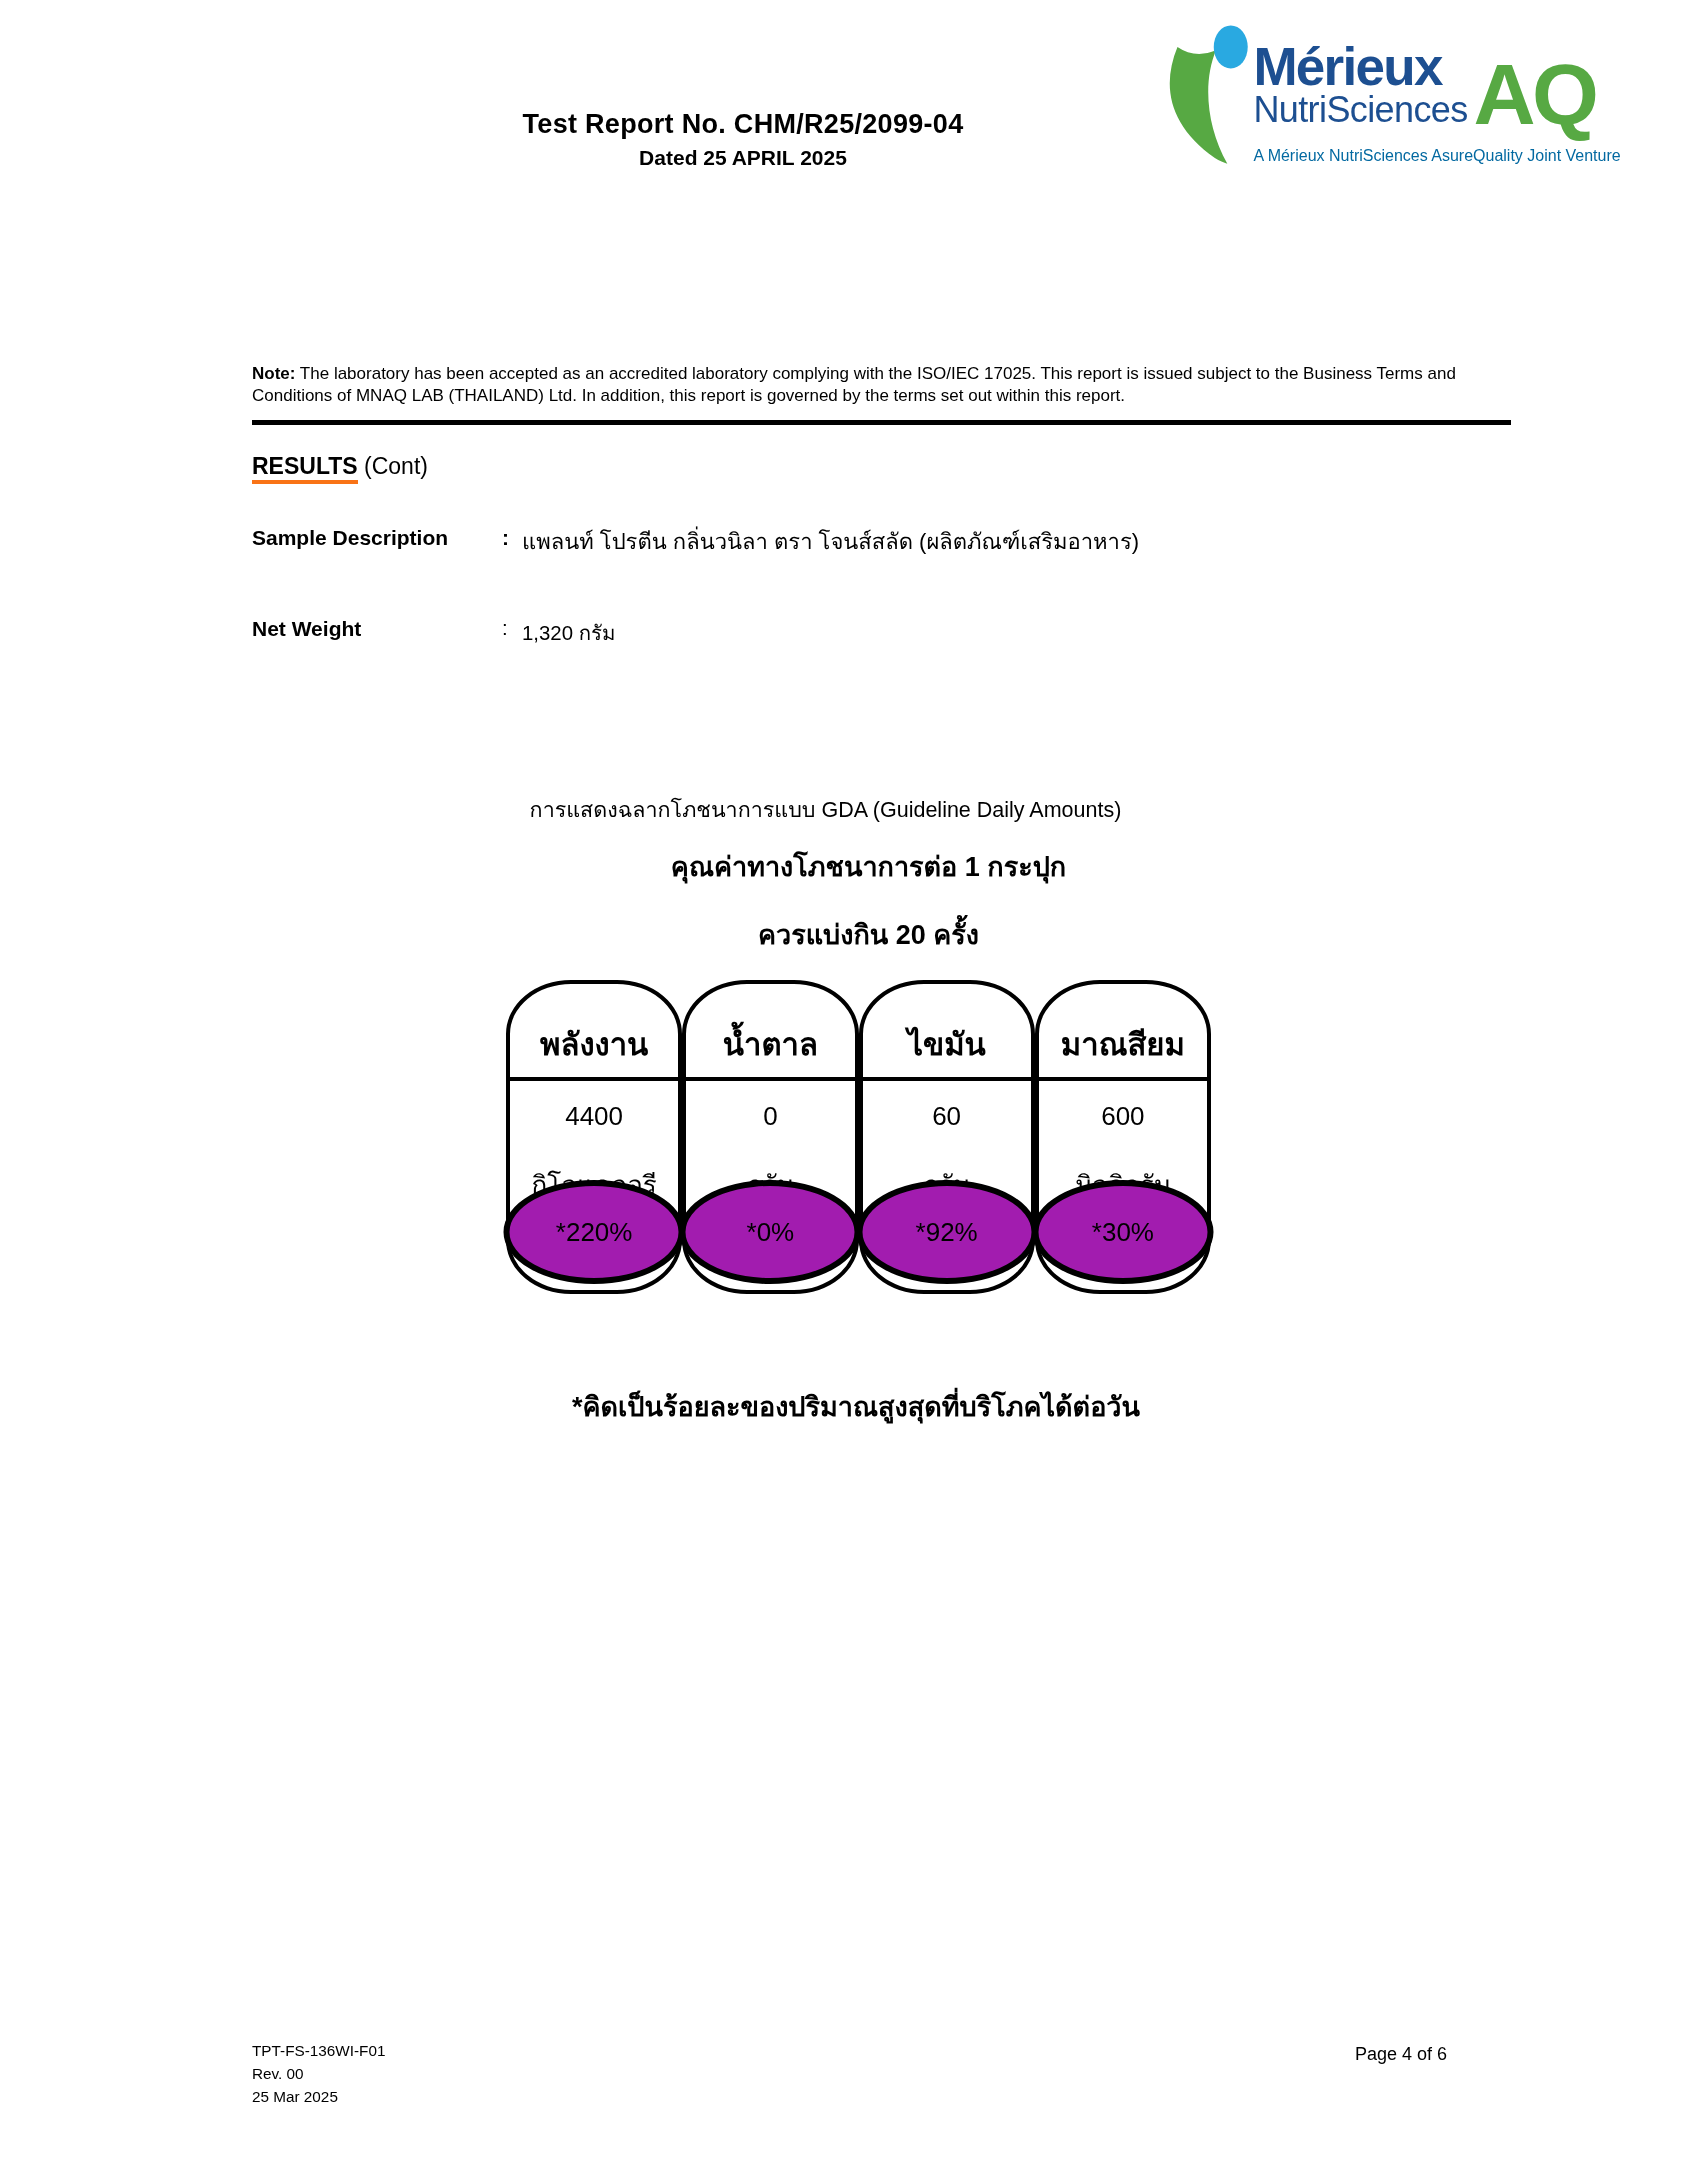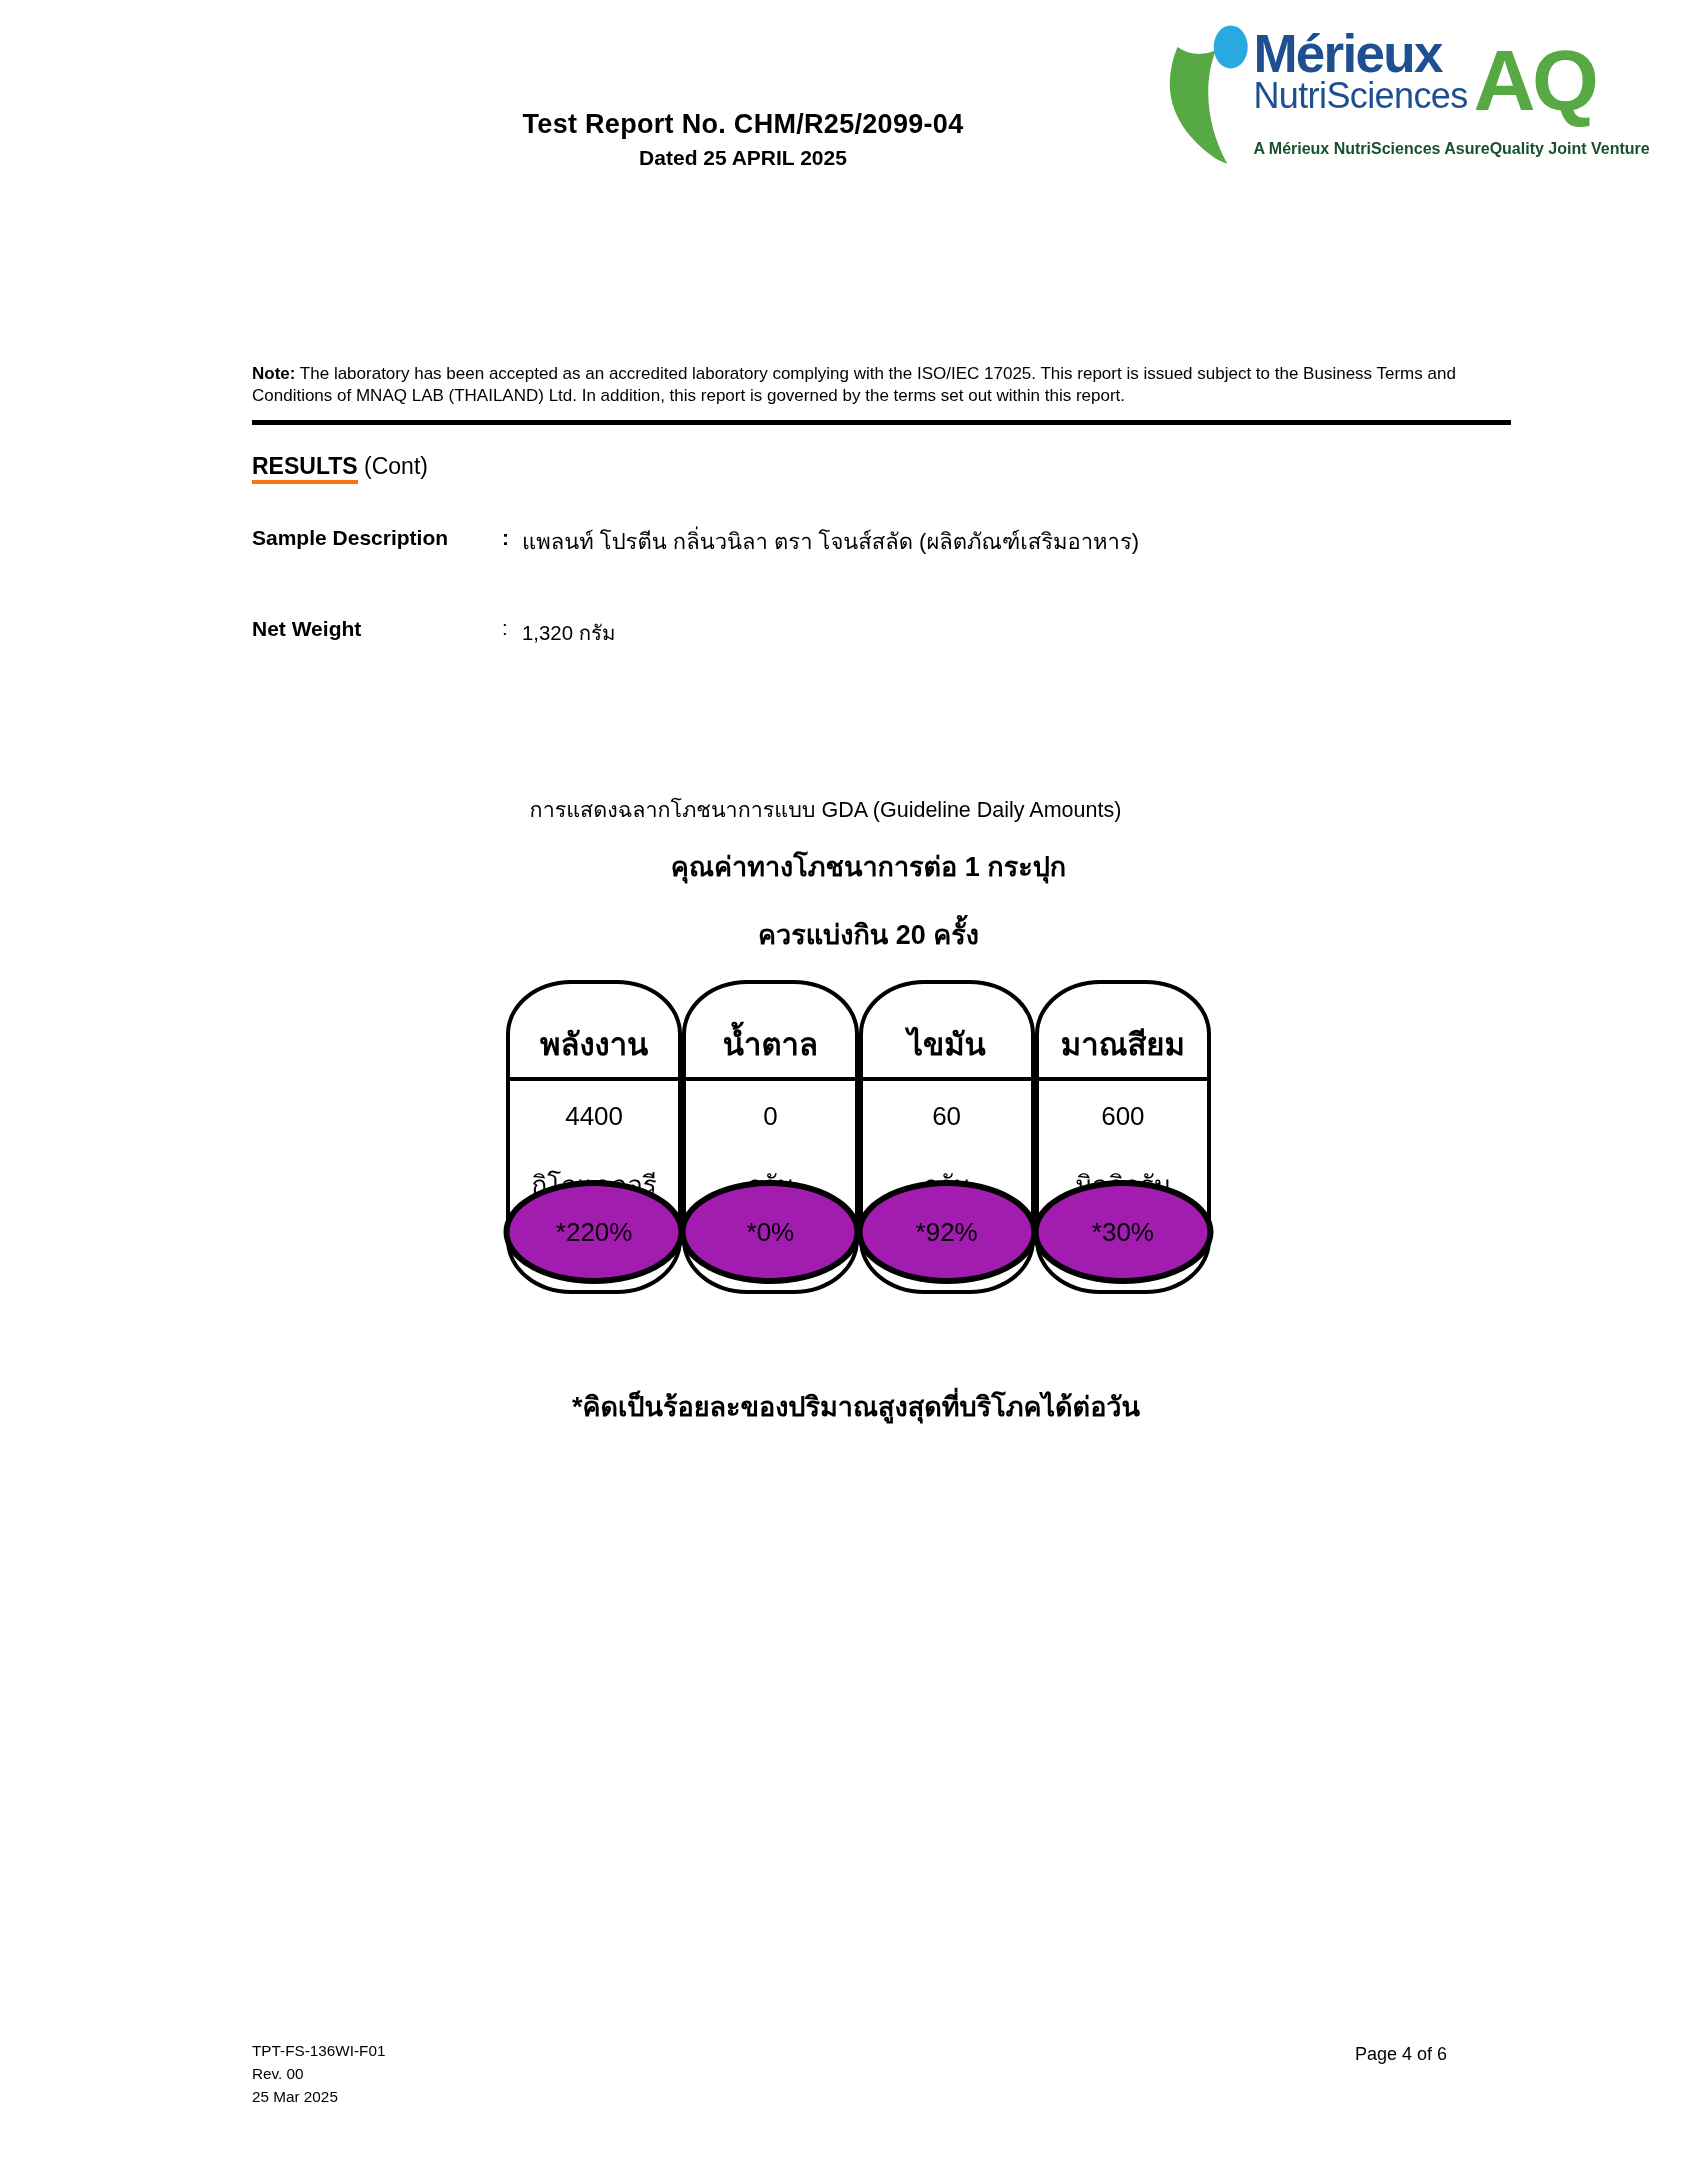--- a/index.html
+++ b/index.html
@@ -11,29 +11,29 @@
     color:#000;
     overflow:hidden;
   }
 
   
   .title-block { position:absolute; left:403px; top:109px; width:680px; text-align:center; }
   .title { font-size:27px; font-weight:bold; letter-spacing:0.3px; }
   .dated { font-size:21px; font-weight:bold; margin-top:5.7px; }
 
   .logo { position:absolute; left:1165px; top:23px; width:493px; }
-  .logo-main { display:flex; align-items:center; }
+  .logo-main { display:flex; align-items:flex-end; }
   .logo-mark { width:85px; height:142px; flex:0 0 auto; }
   .logo-textcol { margin-left:3.4px; }
   .brand-row { display:flex; align-items:flex-end; }
   .brand-names { display:flex; flex-direction:column; }
   .brand-top { font-size:53px; font-weight:bold; color:#1d4f91; line-height:0.92; letter-spacing:-1.7px; }
   .brand-bottom { font-size:36px; font-weight:normal; color:#1d4f91; line-height:1.0; letter-spacing:-0.6px; }
   .brand-aq { font-size:86px; font-weight:bold; color:#57a943; line-height:0.78; margin-left:5.7px; letter-spacing:-3.4px; }
-  .tagline { font-size:16px; font-weight:bold; color:#14532d; margin-top:26px; white-space:nowrap; }
+  .tagline { font-size:16px; font-weight:normal; color:#0369a1; margin-top:19px; white-space:nowrap; }
 
   
   .note { position:absolute; left:252px; top:363px; width:1262px; font-size:17px; line-height:22px; }
   .note-label { font-weight:bold; }
   .rule { position:absolute; left:252px; top:420px; width:1259px; height:4.5px; background:#000; }
 
   
   .results { position:absolute; left:252px; top:453px; font-size:23px; }
   .results-head { font-weight:bold; border-bottom:4px solid #f97316; padding-bottom:1.1px; }
   .results-cont { font-weight:normal; }

